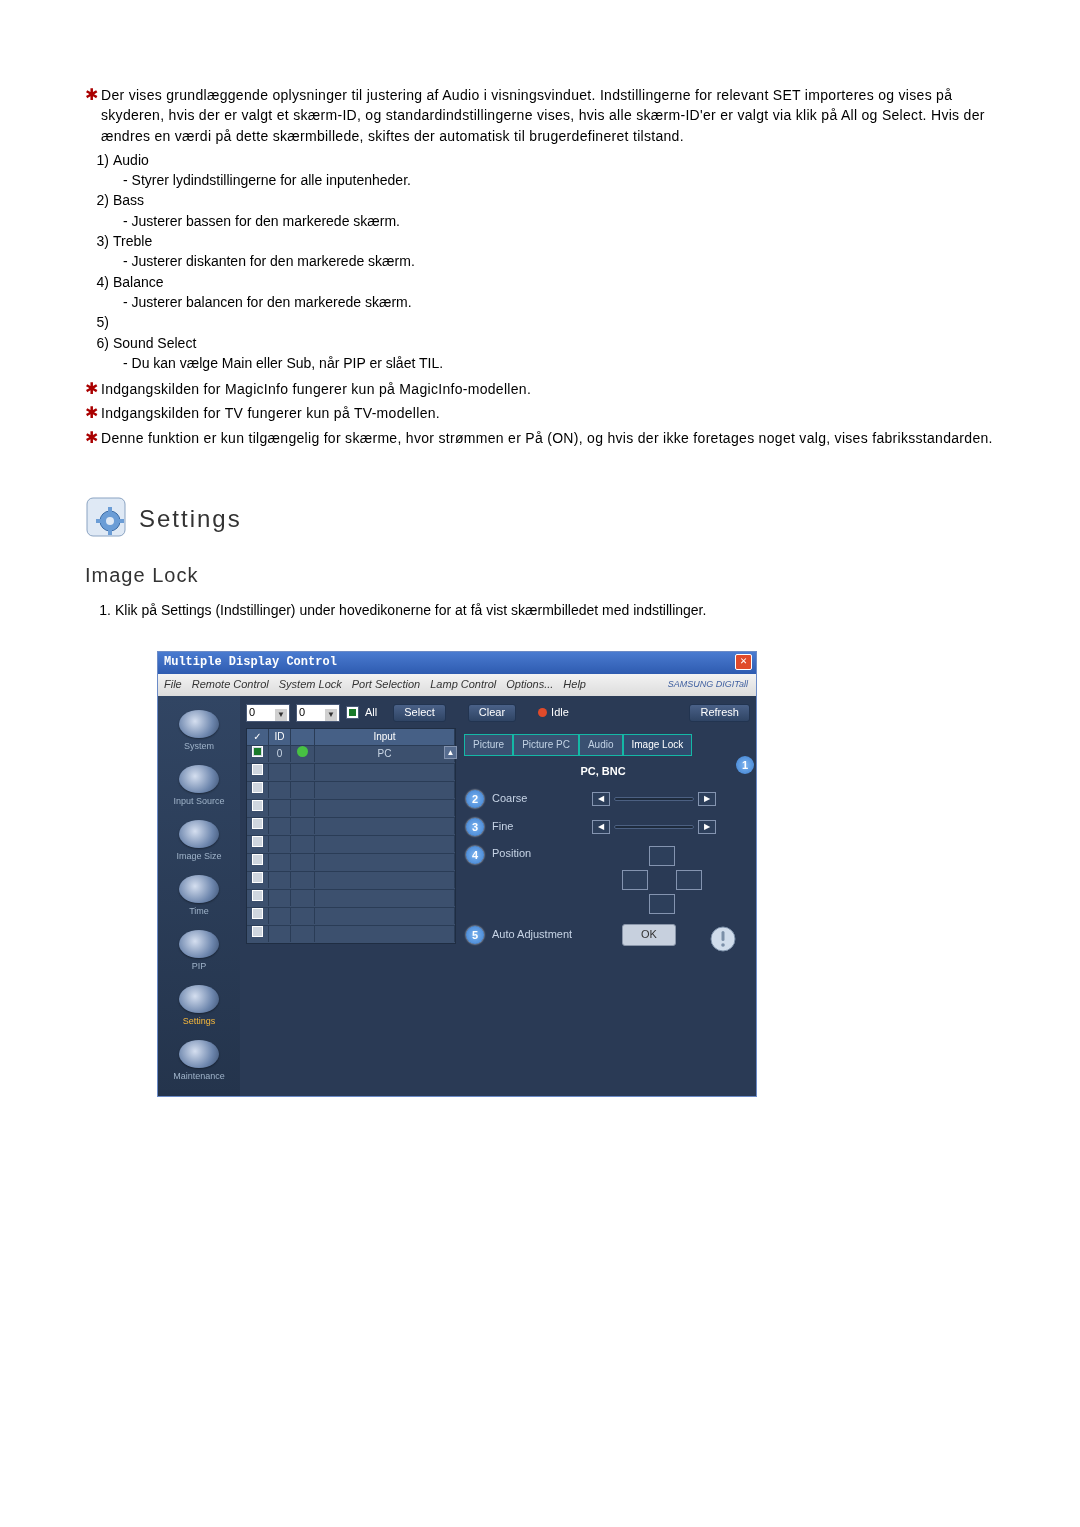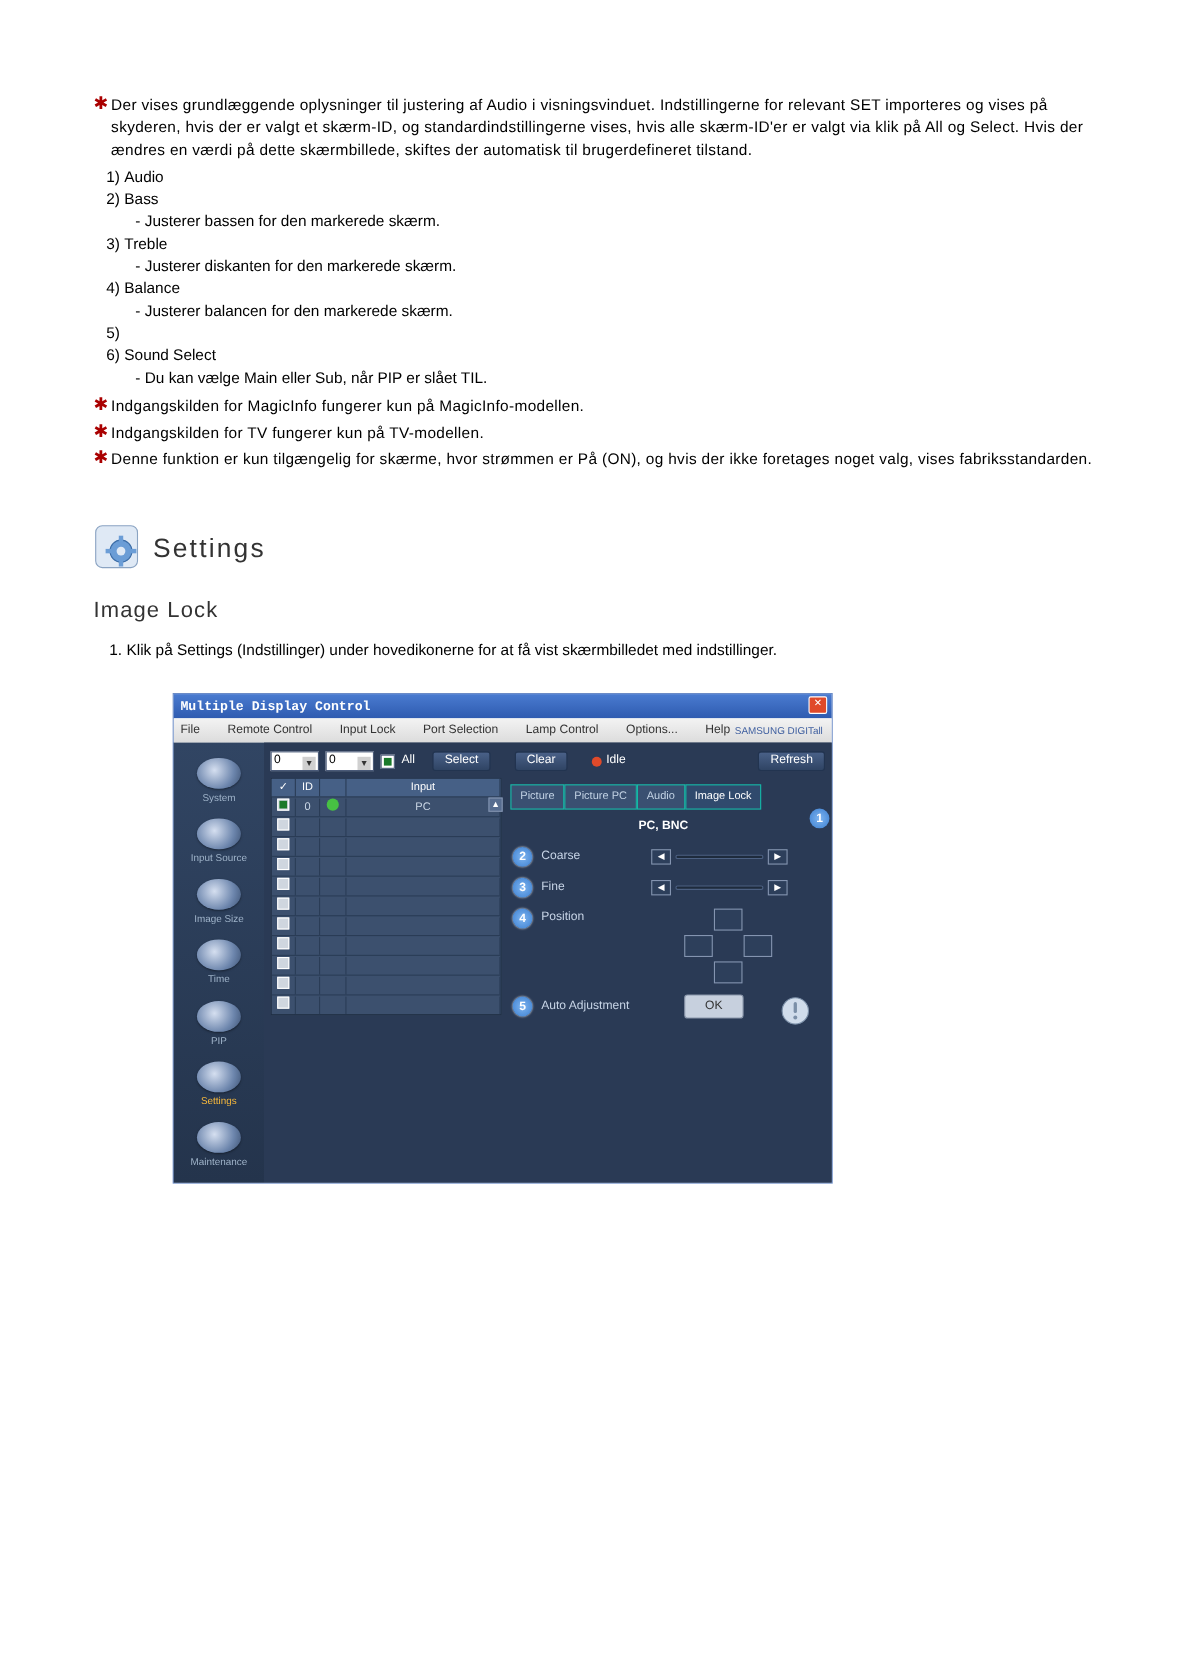--- a/index.html
+++ b/index.html
@@ -88,22 +88,23 @@
     border-radius: 2px;
   }
   .shot-menu {
     background: linear-gradient(#f3f3f3,#dcdcdc);
     height: 22px;
     font-size: 11px;
     color: #333;
     display: flex;
     align-items: center;
     padding-left: 6px;
-    gap: 25px;
+    gap: 10px;
     position: relative;
+    font-style: italic;
   }
   .shot-menu .brand { position:absolute; right:8px; color:#4060a0; font-size:9px; }
   .shot-body {
     display: flex;
     background: #2a3a55;
     height: 400px;
   }
   .sidebar {
     width: 82px;
     background: linear-gradient(#314563,#24344c);
@@ -245,20 +246,21 @@
       <span class="star">✱</span>
       <span class="note-text">Der vises grundlæggende oplysninger til justering af Audio i visningsvinduet. Indstillingerne for relevant SET importeres og vises på skyderen, hvis der er valgt et skærm-ID, og standardindstillingerne vises, hvis alle skærm-ID'er er valgt via klik på All og Select. Hvis der ændres en værdi på dette skærmbillede, skiftes der automatisk til brugerdefineret tilstand.</span>
     </div>
   </div>
 
   <div class="nlist">
     <div class="nlist-row">
       <span class="nlist-idx">1)</span>
       <div class="nlist-body">
         <div>Audio</div>
+        <div class="nlist-desc">- Styrer lydindstillingerne for alle inputenheder.</div>
       </div>
     </div>
     <div class="nlist-row">
       <span class="nlist-idx">2)</span>
       <div class="nlist-body">
         <div>Bass</div>
         <div class="nlist-desc">- Justerer bassen for den markerede skærm.</div>
       </div>
     </div>
     <div class="nlist-row">
@@ -327,21 +329,21 @@
   </div>
 
   <div class="shot-wrap">
     <div class="shot-title">
       <span>Multiple Display Control</span>
       <span class="shot-close">✕</span>
     </div>
     <div class="shot-menu">
       <span>File</span>
       <span>Remote Control</span>
-      <span>Input Lock</span>
+      <span>System Lock</span>
       <span>Port Selection</span>
       <span>Lamp Control</span>
       <span>Options...</span>
       <span>Help</span>
       <span class="brand">SAMSUNG DIGITall</span>
     </div>
     <div class="shot-body">
 
       <div class="sidebar">
         <div class="side-item"><div class="side-icon"></div><span>System</span></div>

